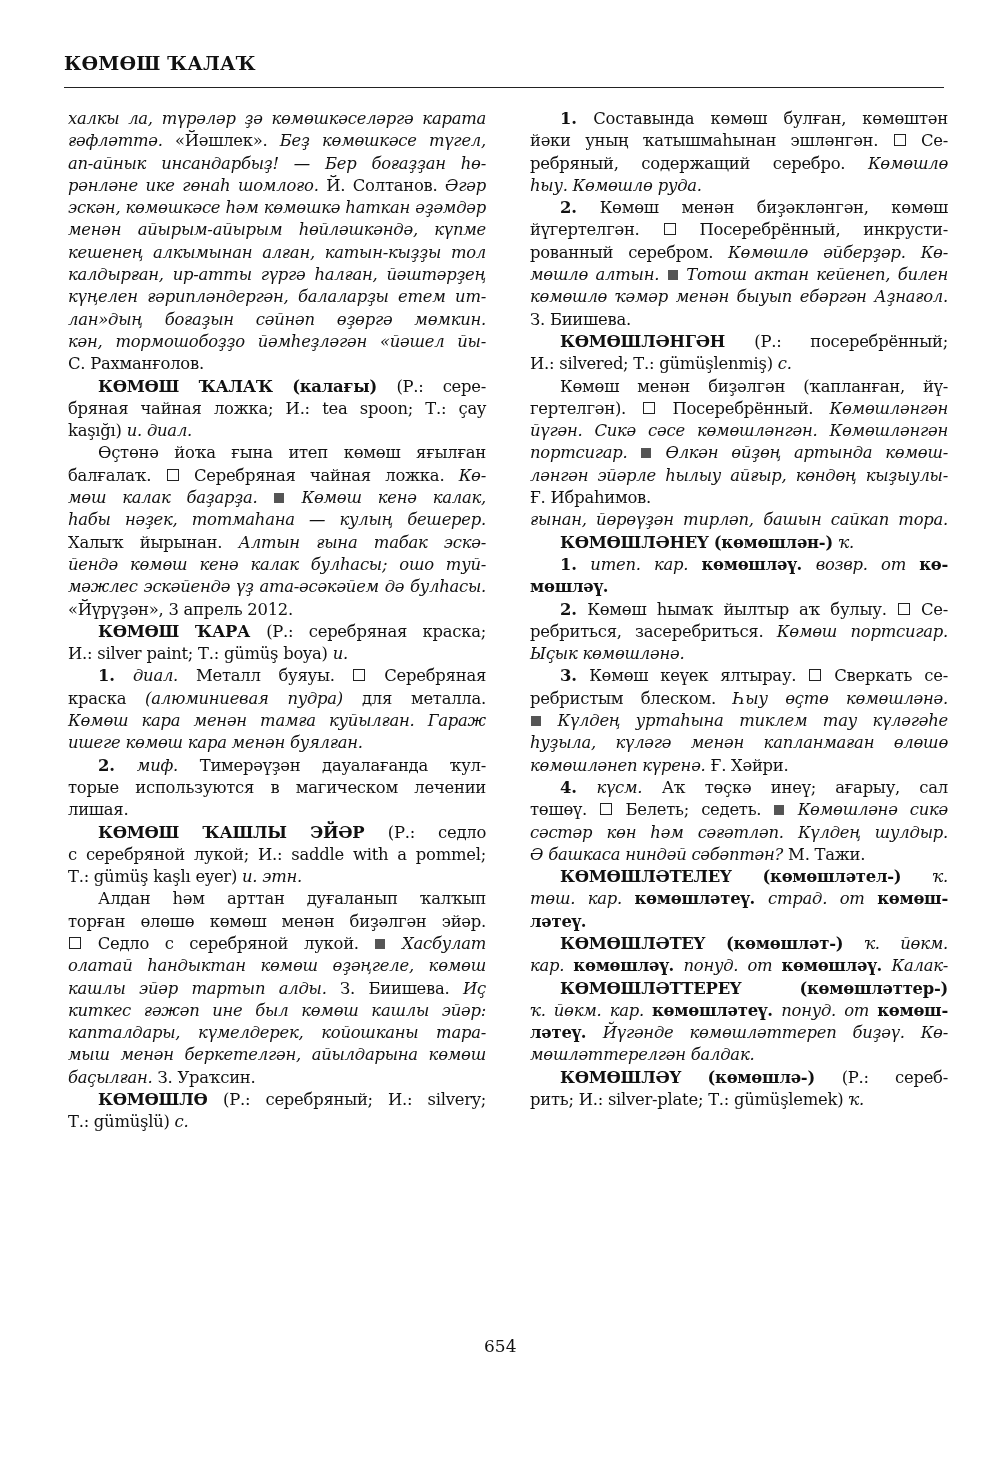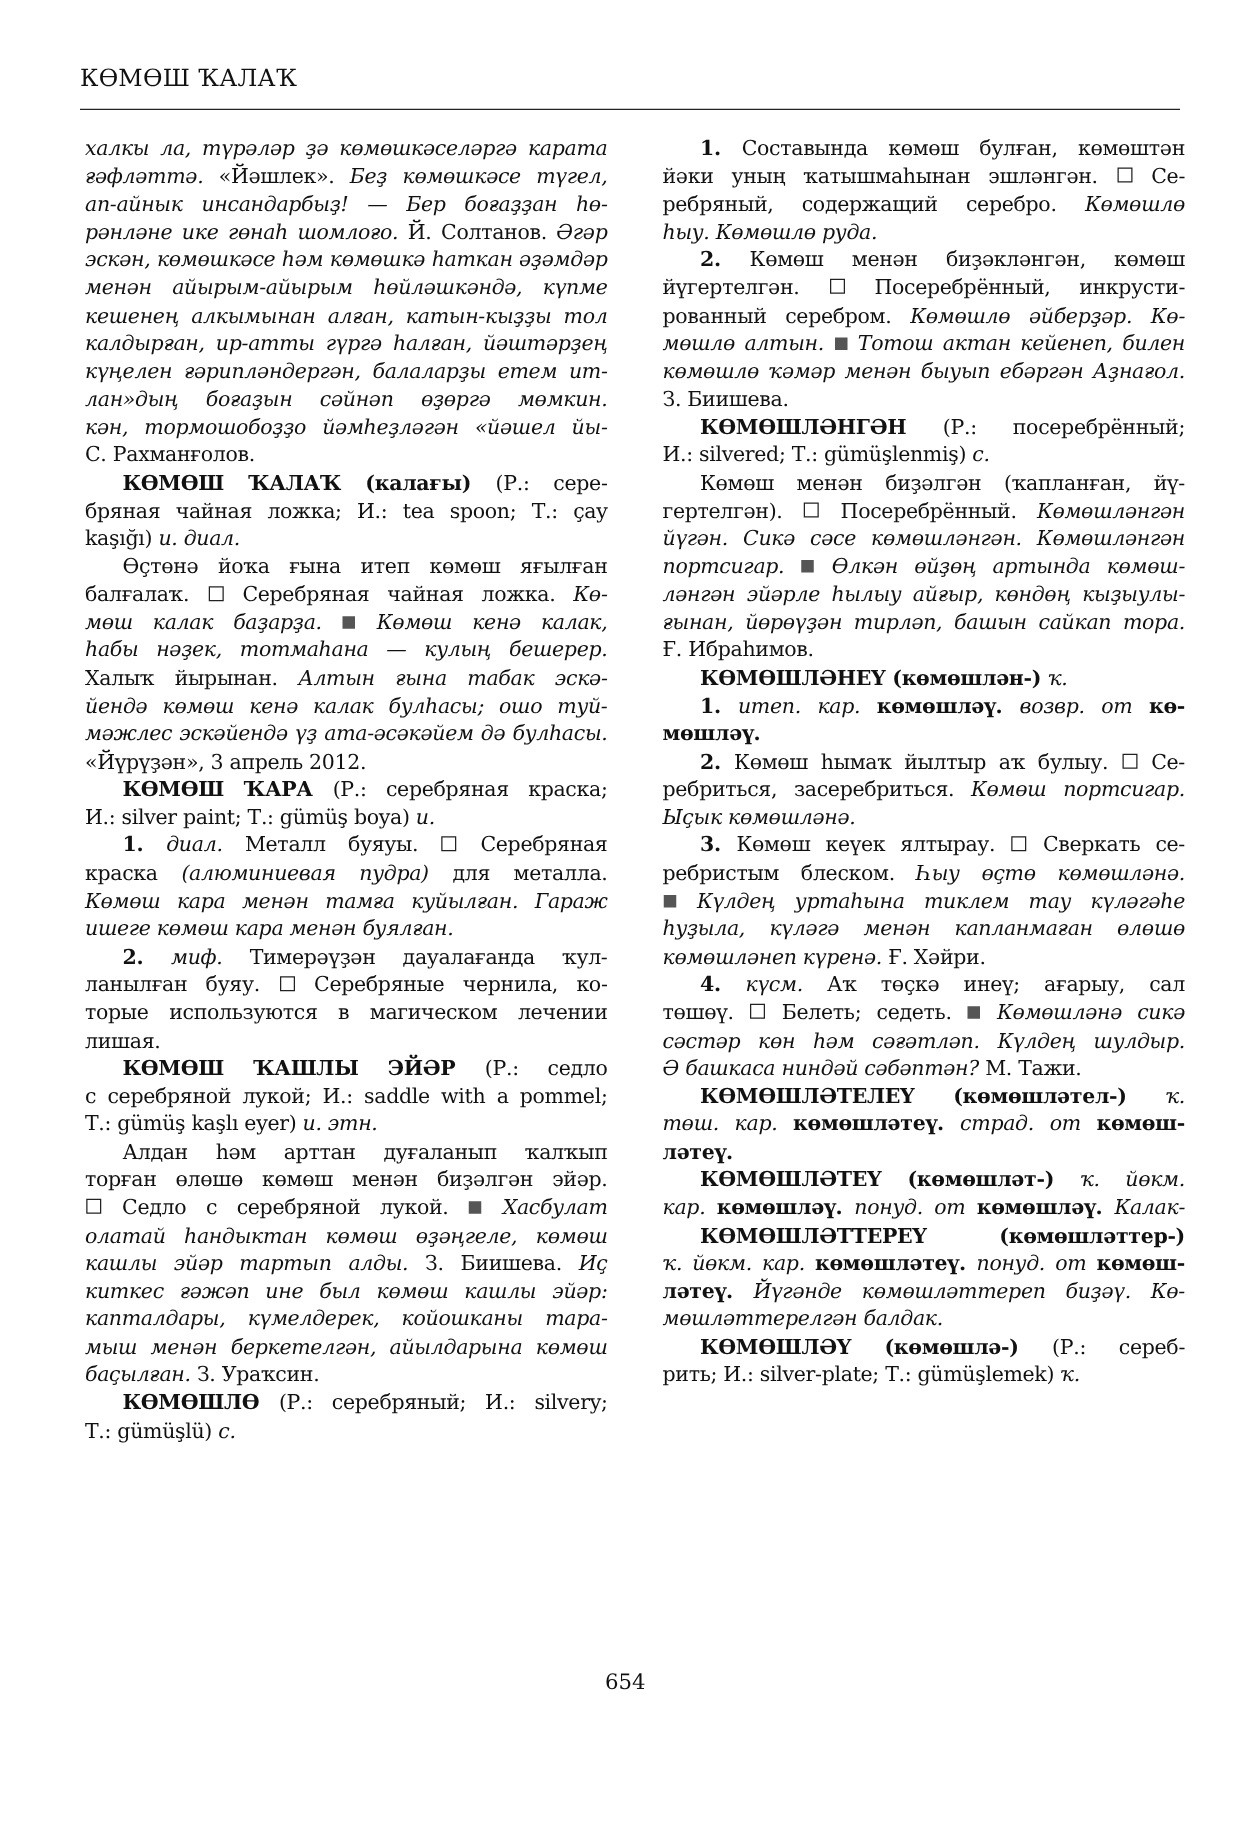--- a/index.html
+++ b/index.html
@@ -1,19 +1,19 @@
 <!DOCTYPE html>
 <html><head>
 <meta charset="utf-8">
 <style>
   html, body { margin: 0; padding: 0; background: #ffffff; }
   body { width: 1000px; height: 1457px; position: relative; overflow: hidden;
          font-family: "DejaVu Serif", "Liberation Serif", serif; color: #111; }
   .header { position: absolute; left: 64px; top: 52px; width: 880px; }
-  .header-title { font-family: "DejaVu Serif", serif; font-weight: normal; font-size: 19px; letter-spacing: 0.2px; }
+  .header-title { font-family: "DejaVu Serif", serif; font-weight: bold; font-size: 19px; letter-spacing: 0.2px; }
   .header-rule { position: absolute; left: 64px; top: 87px; width: 880px; height: 0; border-top: 1.5px solid #222; }
   .col { position: absolute; top: 108px; width: 418px; }
   .col-left { left: 68px; }
   .col-right { left: 530px; }
   .line { font-size: 16.4px; line-height: 22.3px; height: 22.3px; white-space: nowrap;
           text-align: justify; text-align-last: justify; letter-spacing: -0.25px; }
   .line.last { text-align-last: left; }
   .line.indent { padding-left: 30px; }
   .b { font-weight: bold; }
   .i { font-style: italic; }
@@ -53,21 +53,20 @@
     <div class="line"><span class="i">йендә көмөш кенә калак булһасы; ошо туй-</span></div>
     <div class="line"><span class="i">мәжлес эскәйендә үҙ ата-әсәкәйем дә булһасы.</span></div>
     <div class="line last"><span class="">«Йүрүҙән», 3 апрель 2012.</span></div>
     <div class="line indent"><span class="b">КӨМӨШ ҠАРА </span><span class="">(Р.: серебряная краска;</span></div>
     <div class="line last"><span class="">И.: silver paint; Т.: gümüş boya) </span><span class="i">и.</span></div>
     <div class="line indent"><span class="b">1. </span><span class="i">диал. </span><span class="">Металл буяуы. </span><span class="sq-empty"></span><span class=""> Серебряная</span></div>
     <div class="line"><span class="">краска </span><span class="i">(алюминиевая пудра) </span><span class="">для металла.</span></div>
     <div class="line"><span class="i">Көмөш кара менән тамға куйылған. Гараж</span></div>
     <div class="line last"><span class="i">ишеге көмөш кара менән буялған.</span></div>
     <div class="line indent"><span class="b">2. </span><span class="i">миф. </span><span class="">Тимерәүҙән дауалағанда ҡул-</span></div>
-    <div class="line"><span class="">ланылған буяу. </span><span class="sq-empty"></span><span class=""> Серебряные чернила, ко-</span></div>
     <div class="line"><span class="">торые используются в магическом лечении</span></div>
     <div class="line last"><span class="">лишая.</span></div>
     <div class="line indent"><span class="b">КӨМӨШ ҠАШЛЫ ЭЙӘР </span><span class="">(Р.: седло</span></div>
     <div class="line"><span class="">с серебряной лукой; И.: saddle with a pommel;</span></div>
     <div class="line last"><span class="">Т.: gümüş kaşlı eyer) </span><span class="i">и. этн.</span></div>
     <div class="line indent"><span class="">Алдан һәм арттан дуғаланып ҡалҡып</span></div>
     <div class="line"><span class="">торған өлөшө көмөш менән биҙәлгән эйәр.</span></div>
     <div class="line"><span class="sq-empty"></span><span class=""> Седло с серебряной лукой. </span><span class="sq-full"></span><span class="i"> Хасбулат</span></div>
     <div class="line"><span class="i">олатай һандыктан көмөш өҙәңгеле, көмөш</span></div>
     <div class="line"><span class="i">кашлы эйәр тартып алды. </span><span class="">З. Биишева. </span><span class="i">Иҫ</span></div>
@@ -89,22 +88,22 @@
     <div class="line"><span class="i">мөшлө алтын. </span><span class="sq-full"></span><span class="i"> Тотош актан кейенеп, билен</span></div>
     <div class="line"><span class="i">көмөшлө ҡәмәр менән быуып ебәргән Аҙнағол.</span></div>
     <div class="line last"><span class="">З. Биишева.</span></div>
     <div class="line indent"><span class="b">КӨМӨШЛӘНГӘН </span><span class="">(Р.: посеребрённый;</span></div>
     <div class="line last"><span class="">И.: silvered; Т.: gümüşlenmiş) </span><span class="i">с.</span></div>
     <div class="line indent"><span class="">Көмөш менән биҙәлгән (ҡапланған, йү-</span></div>
     <div class="line"><span class="">гертелгән). </span><span class="sq-empty"></span><span class=""> Посеребрённый. </span><span class="i">Көмөшләнгән</span></div>
     <div class="line"><span class="i">йүгән. Сикә сәсе көмөшләнгән. Көмөшләнгән</span></div>
     <div class="line"><span class="i">портсигар. </span><span class="sq-full"></span><span class="i"> Өлкән өйҙөң артында көмөш-</span></div>
     <div class="line"><span class="i">ләнгән эйәрле һылыу айғыр, көндөң кыҙыулы-</span></div>
+    <div class="line last"><span class="">Ғ. Ибраһимов.</span></div>
     <div class="line"><span class="i">ғынан, йөрөүҙән тирләп, башын сайкап тора.</span></div>
-    <div class="line last"><span class="">Ғ. Ибраһимов.</span></div>
     <div class="line indent last"><span class="b">КӨМӨШЛӘНЕҮ (көмөшлән-) </span><span class="i">ҡ.</span></div>
     <div class="line indent"><span class="b">1. </span><span class="i">итеп. кар. </span><span class="b">көмөшләү. </span><span class="i">возвр. от </span><span class="b">кө-</span></div>
     <div class="line last"><span class="b">мөшләү.</span></div>
     <div class="line indent"><span class="b">2. </span><span class="">Көмөш һымаҡ йылтыр аҡ булыу. </span><span class="sq-empty"></span><span class=""> Се-</span></div>
     <div class="line"><span class="">ребриться, засеребриться. </span><span class="i">Көмөш портсигар.</span></div>
     <div class="line last"><span class="i">Ыҫык көмөшләнә.</span></div>
     <div class="line indent"><span class="b">3. </span><span class="">Көмөш кеүек ялтырау. </span><span class="sq-empty"></span><span class=""> Сверкать се-</span></div>
     <div class="line"><span class="">ребристым блеском. </span><span class="i">Һыу өҫтө көмөшләнә.</span></div>
     <div class="line"><span class="sq-full"></span><span class="i"> Күлдең уртаһына тиклем тау күләгәһе</span></div>
     <div class="line"><span class="i">һуҙыла, күләгә менән капланмаған өлөшө</span></div>

